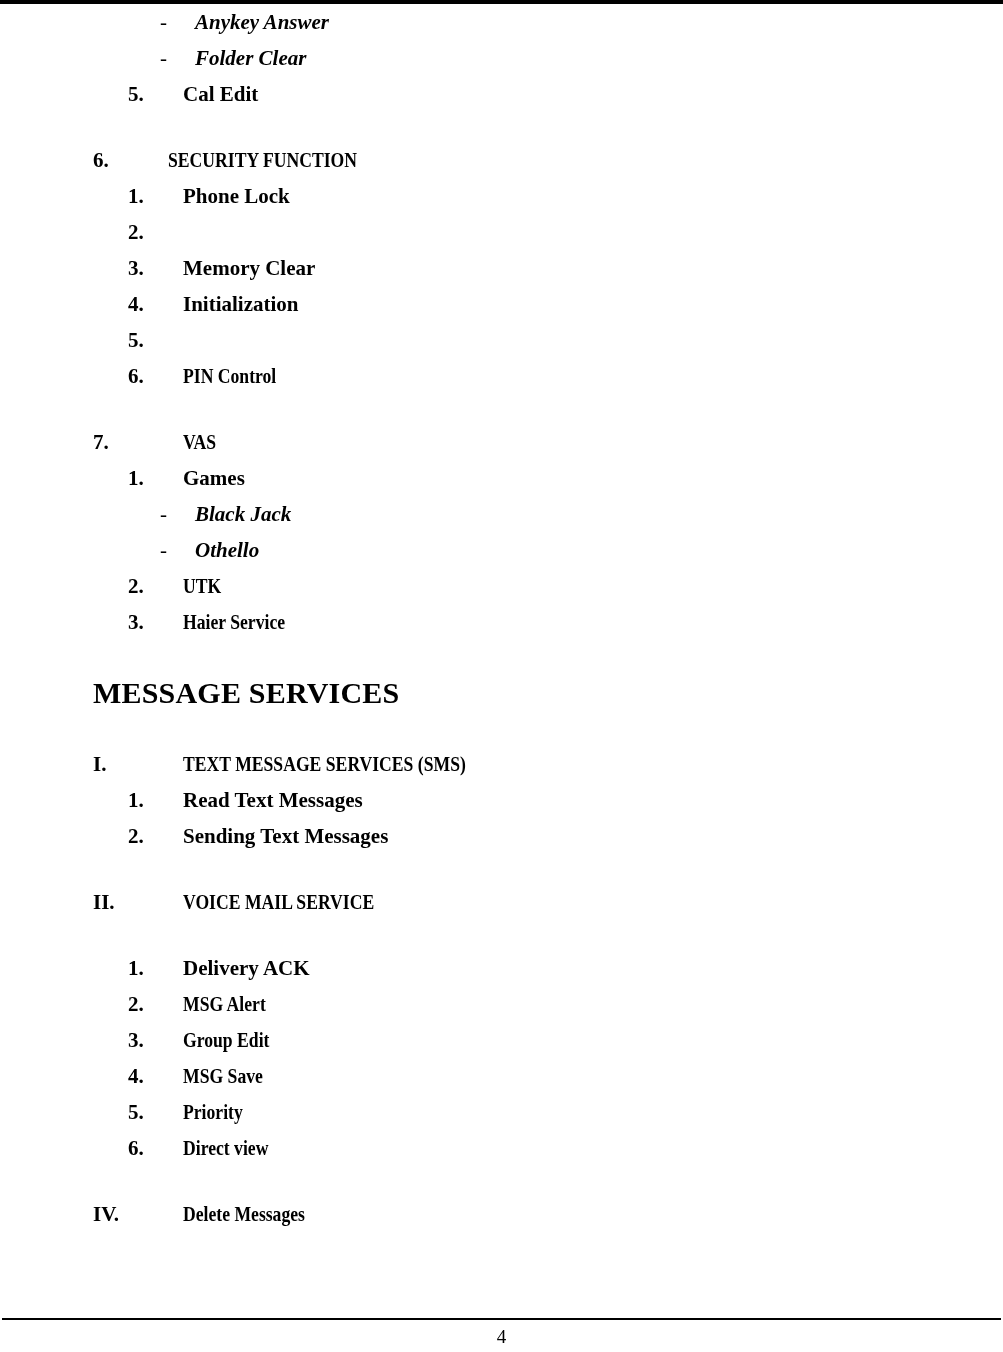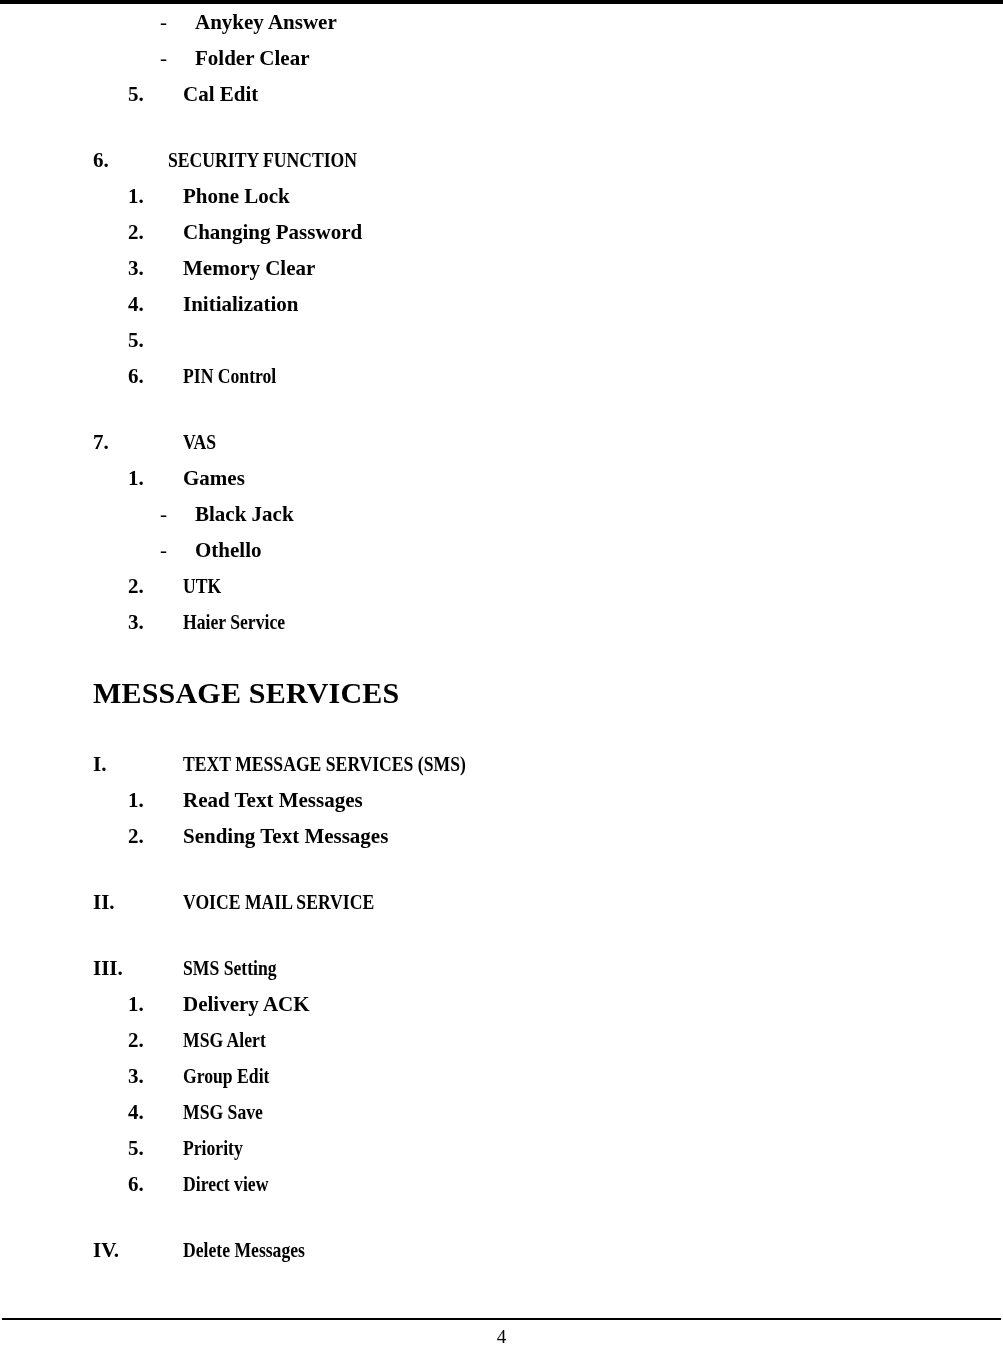--- a/index.html
+++ b/index.html
@@ -57,21 +57,21 @@
   .lvl-section .label  { left: 183px; }
   
   .lvl-section.tight .label { left: 168px; }
 
   
   .lvl-item .marker { left: 128px; }
   .lvl-item .label  { left: 183px; }
 
   
   .lvl-dash .marker { left: 160px; font-weight: normal; }
-  .lvl-dash .label  { left: 195px; }
+  .lvl-dash .label  { left: 195px; font-style: italic; }
 
   
   .narrow {
     transform: scaleX(0.84);
     transform-origin: left center;
   }
 
   
   .heading-major {
     position: relative;
@@ -143,21 +143,20 @@
     <span class="marker">6.</span>
     <span class="label narrow">SECURITY FUNCTION</span>
   </div>
 
   <div class="line lvl-item">
     <span class="marker">1.</span>
     <span class="label">Phone Lock</span>
   </div>
   <div class="line lvl-item">
     <span class="marker">2.</span>
-    <span class="label">Changing Password</span>
   </div>
   <div class="line lvl-item">
     <span class="marker">3.</span>
     <span class="label">Memory Clear</span>
   </div>
   <div class="line lvl-item">
     <span class="marker">4.</span>
     <span class="label">Initialization</span>
   </div>
   <div class="line lvl-item">
@@ -219,24 +218,20 @@
 
   <div class="gap-md"></div>
 
   <div class="line lvl-section">
     <span class="marker">II.</span>
     <span class="label narrow">VOICE MAIL SERVICE</span>
   </div>
 
   <div class="gap-md"></div>
 
-  <div class="line lvl-section">
-    <span class="marker">III.</span>
-    <span class="label narrow">SMS Setting</span>
-  </div>
   <div class="line lvl-item">
     <span class="marker">1.</span>
     <span class="label">Delivery ACK</span>
   </div>
   <div class="line lvl-item">
     <span class="marker">2.</span>
     <span class="label narrow">MSG Alert</span>
   </div>
   <div class="line lvl-item">
     <span class="marker">3.</span>

